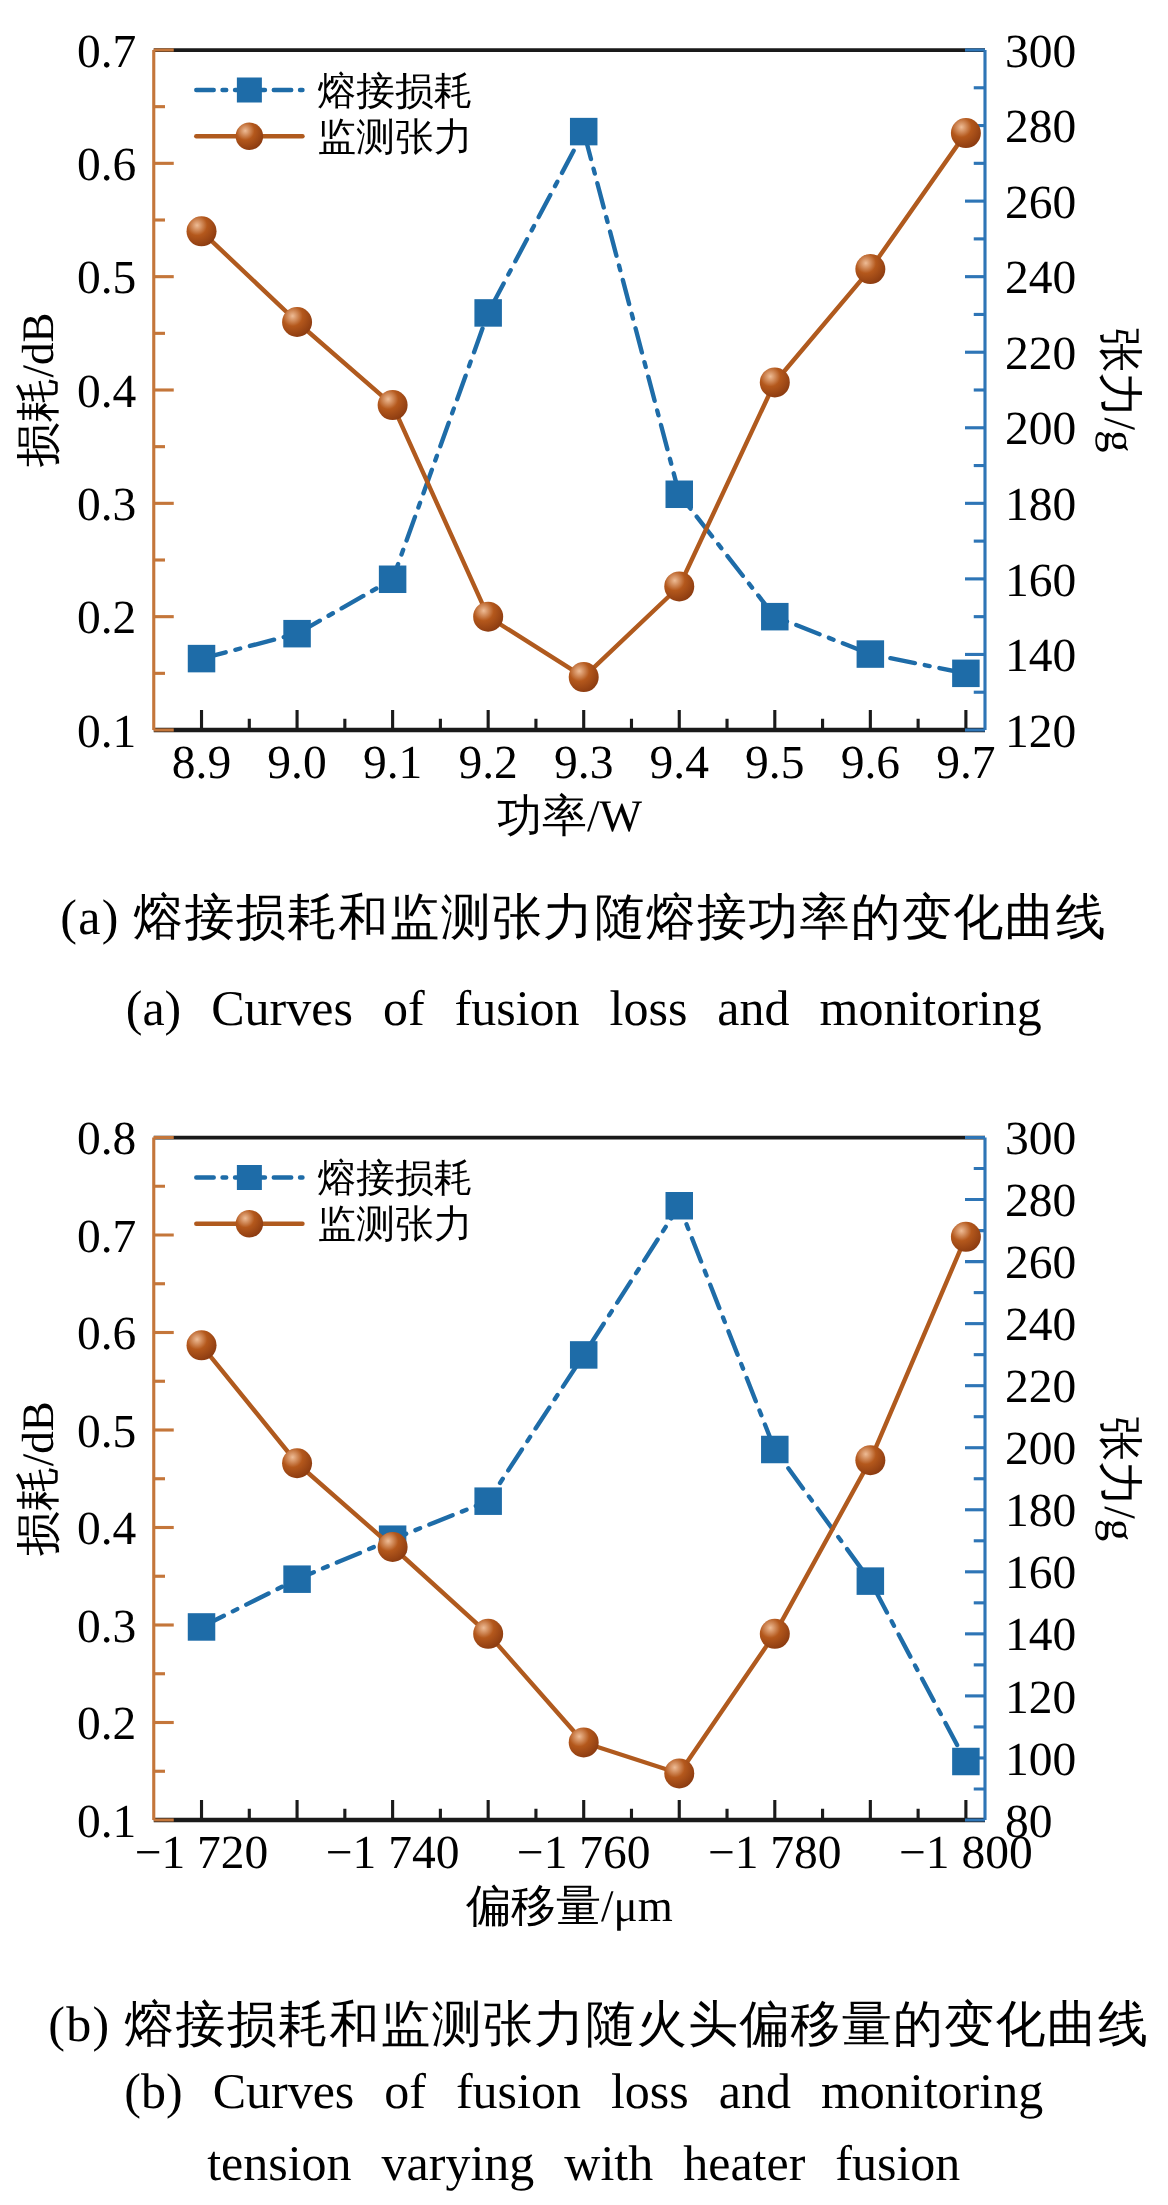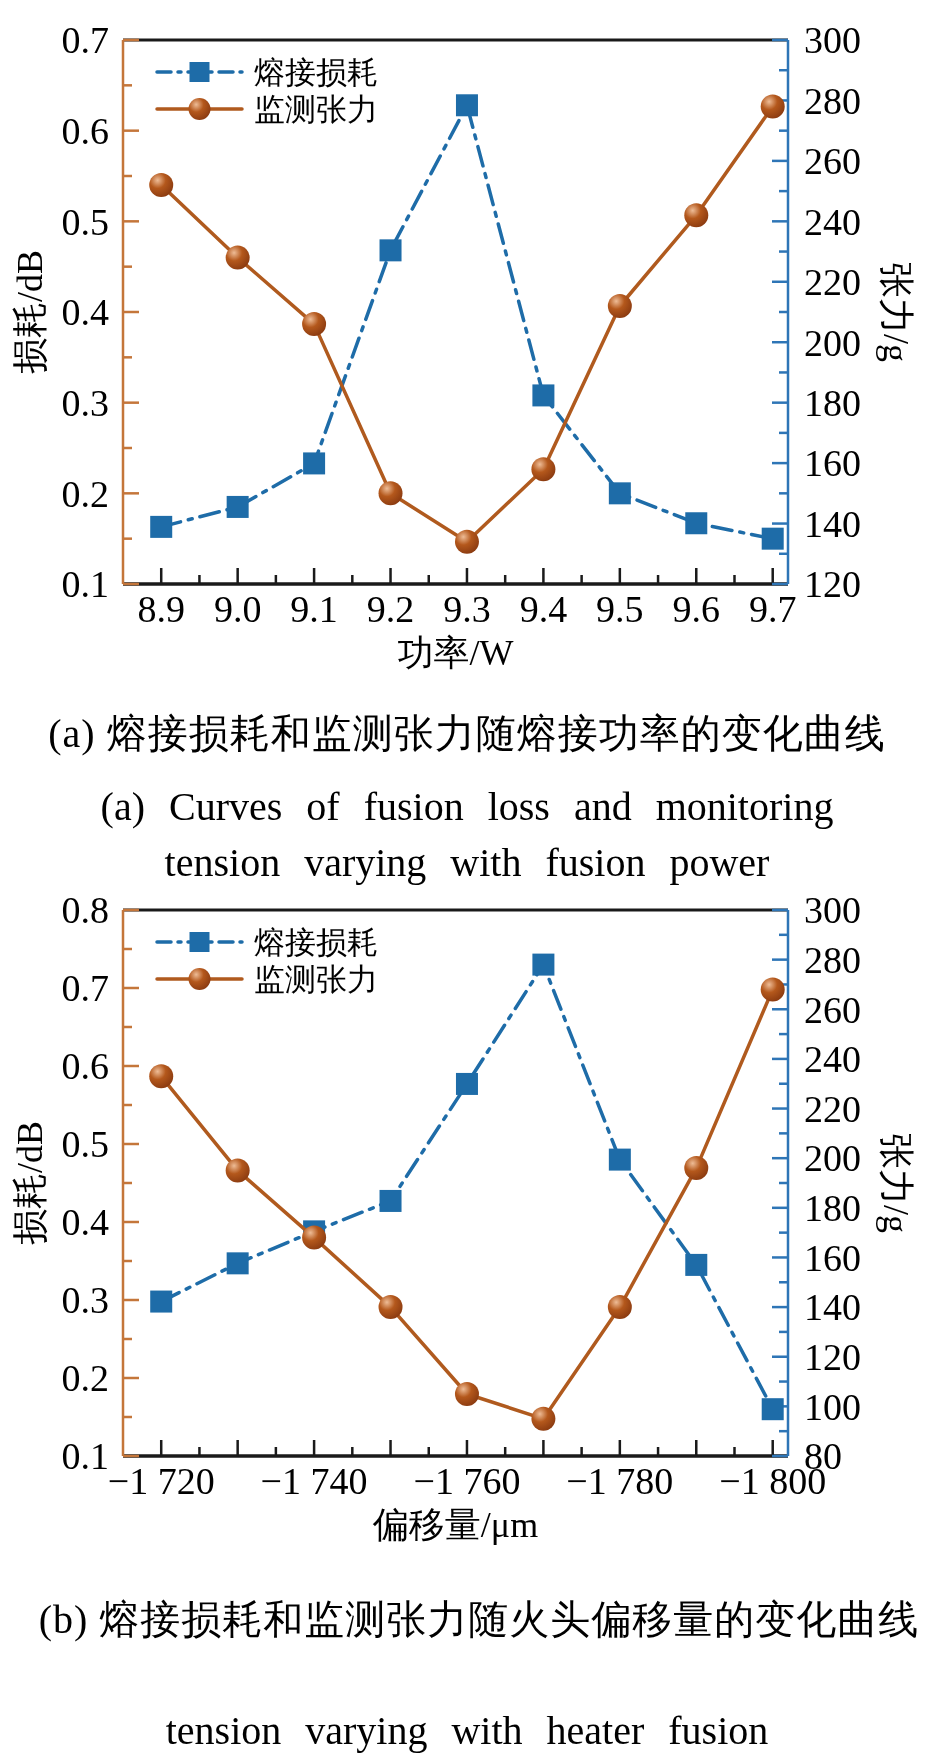--- a/index.html
+++ b/index.html
@@ -268,18 +268,18 @@
       <line x1="157" y1="72" x2="242" y2="72" stroke="#1e6ca8" stroke-width="3.5" stroke-linecap="round" stroke-dasharray="14 7 3 7"></line>
       <rect x="189.5" y="62" width="20" height="20" fill="#1e6ca8"></rect>
       <text x="254" y="72" dy="0.35em" text-anchor="start" font-size="31">熔接损耗</text>
       <line x1="157" y1="109" x2="242" y2="109" stroke="#b05a1e" stroke-width="3.5" stroke-linecap="round"></line>
       <circle cx="199.5" cy="109" r="11" fill="url(#ballGrad-b)"></circle>
       <text x="254" y="109" dy="0.35em" text-anchor="start" font-size="31">监测张力</text>
     </svg>
 
   <div class="caption caption-zh" id="caption-a-zh">(a) 熔接损耗和监测张力随熔接功率的变化曲线</div>
   <div class="caption caption-en" id="caption-a-en1">(a) Curves of fusion loss and monitoring</div>
-  <div class="caption caption-en" id="caption-a-en2">tension varying with fusion power</div>
 
   <div class="caption caption-zh" id="caption-b-zh">(b) 熔接损耗和监测张力随火头偏移量的变化曲线</div>
+  <div class="caption caption-en" id="caption-b-en1">(b) Curves of fusion loss and monitoring</div>
   <div class="caption caption-en" id="caption-b-en2">tension varying with heater fusion</div>
 
 </div>
 
 </body></html>

